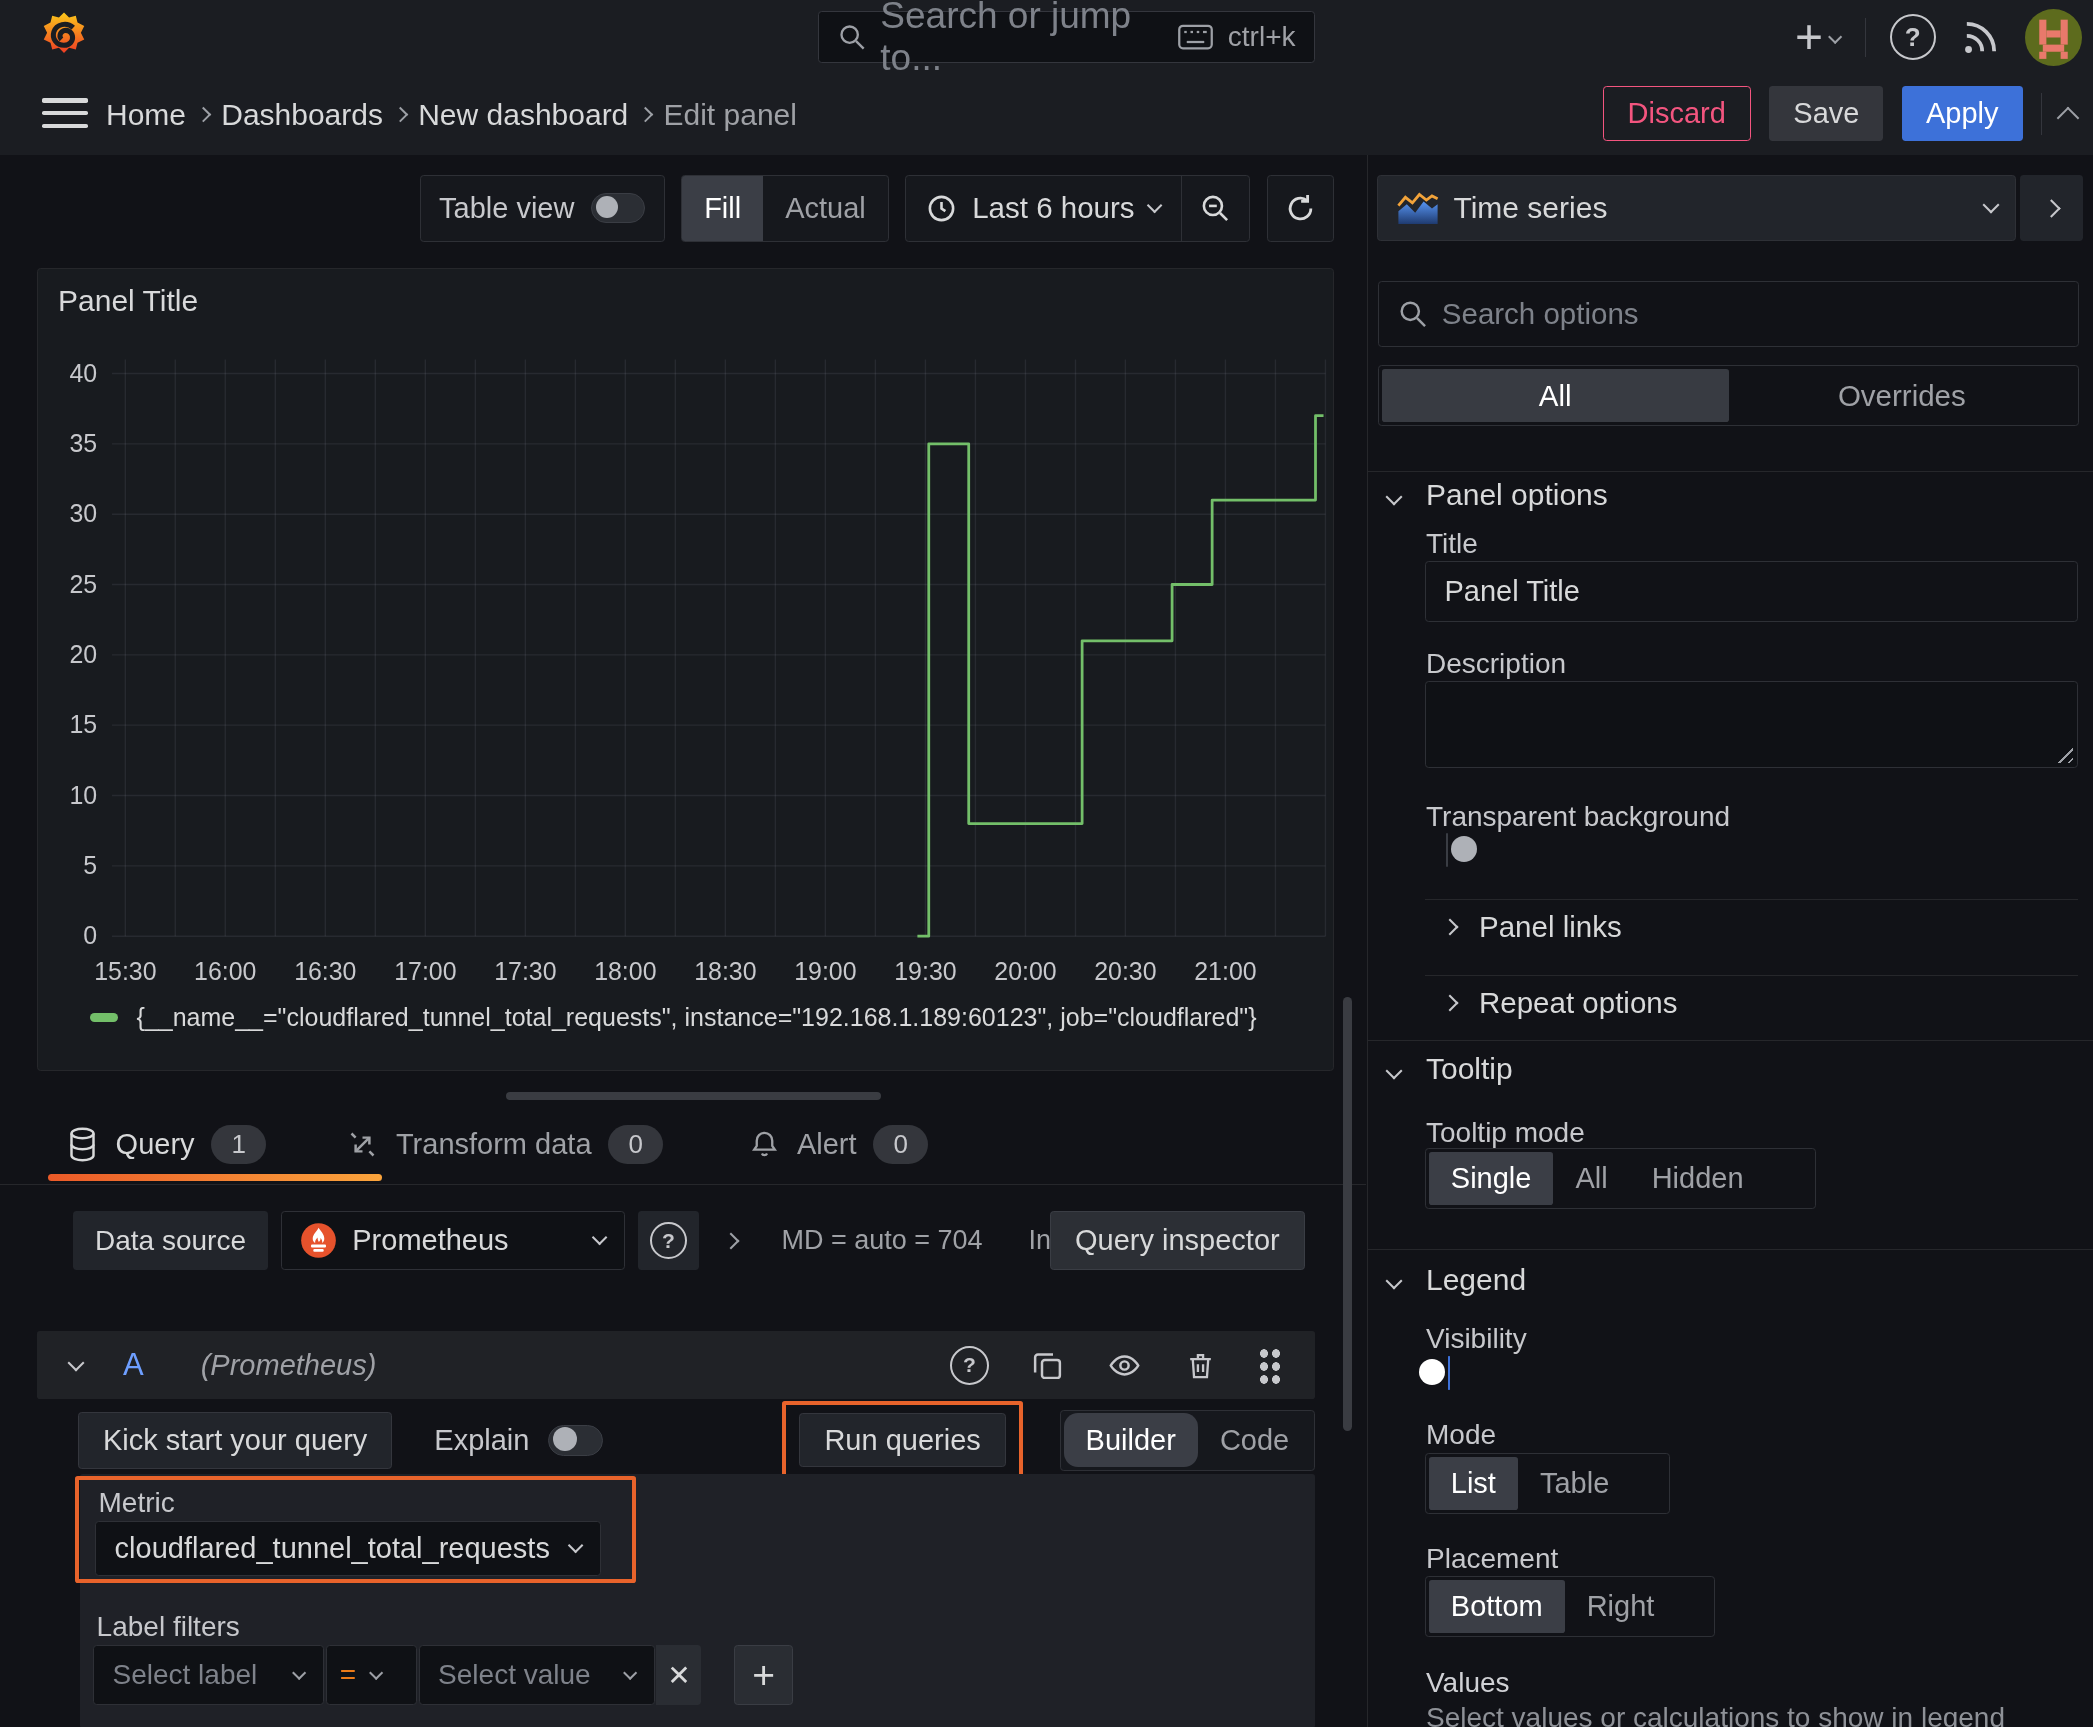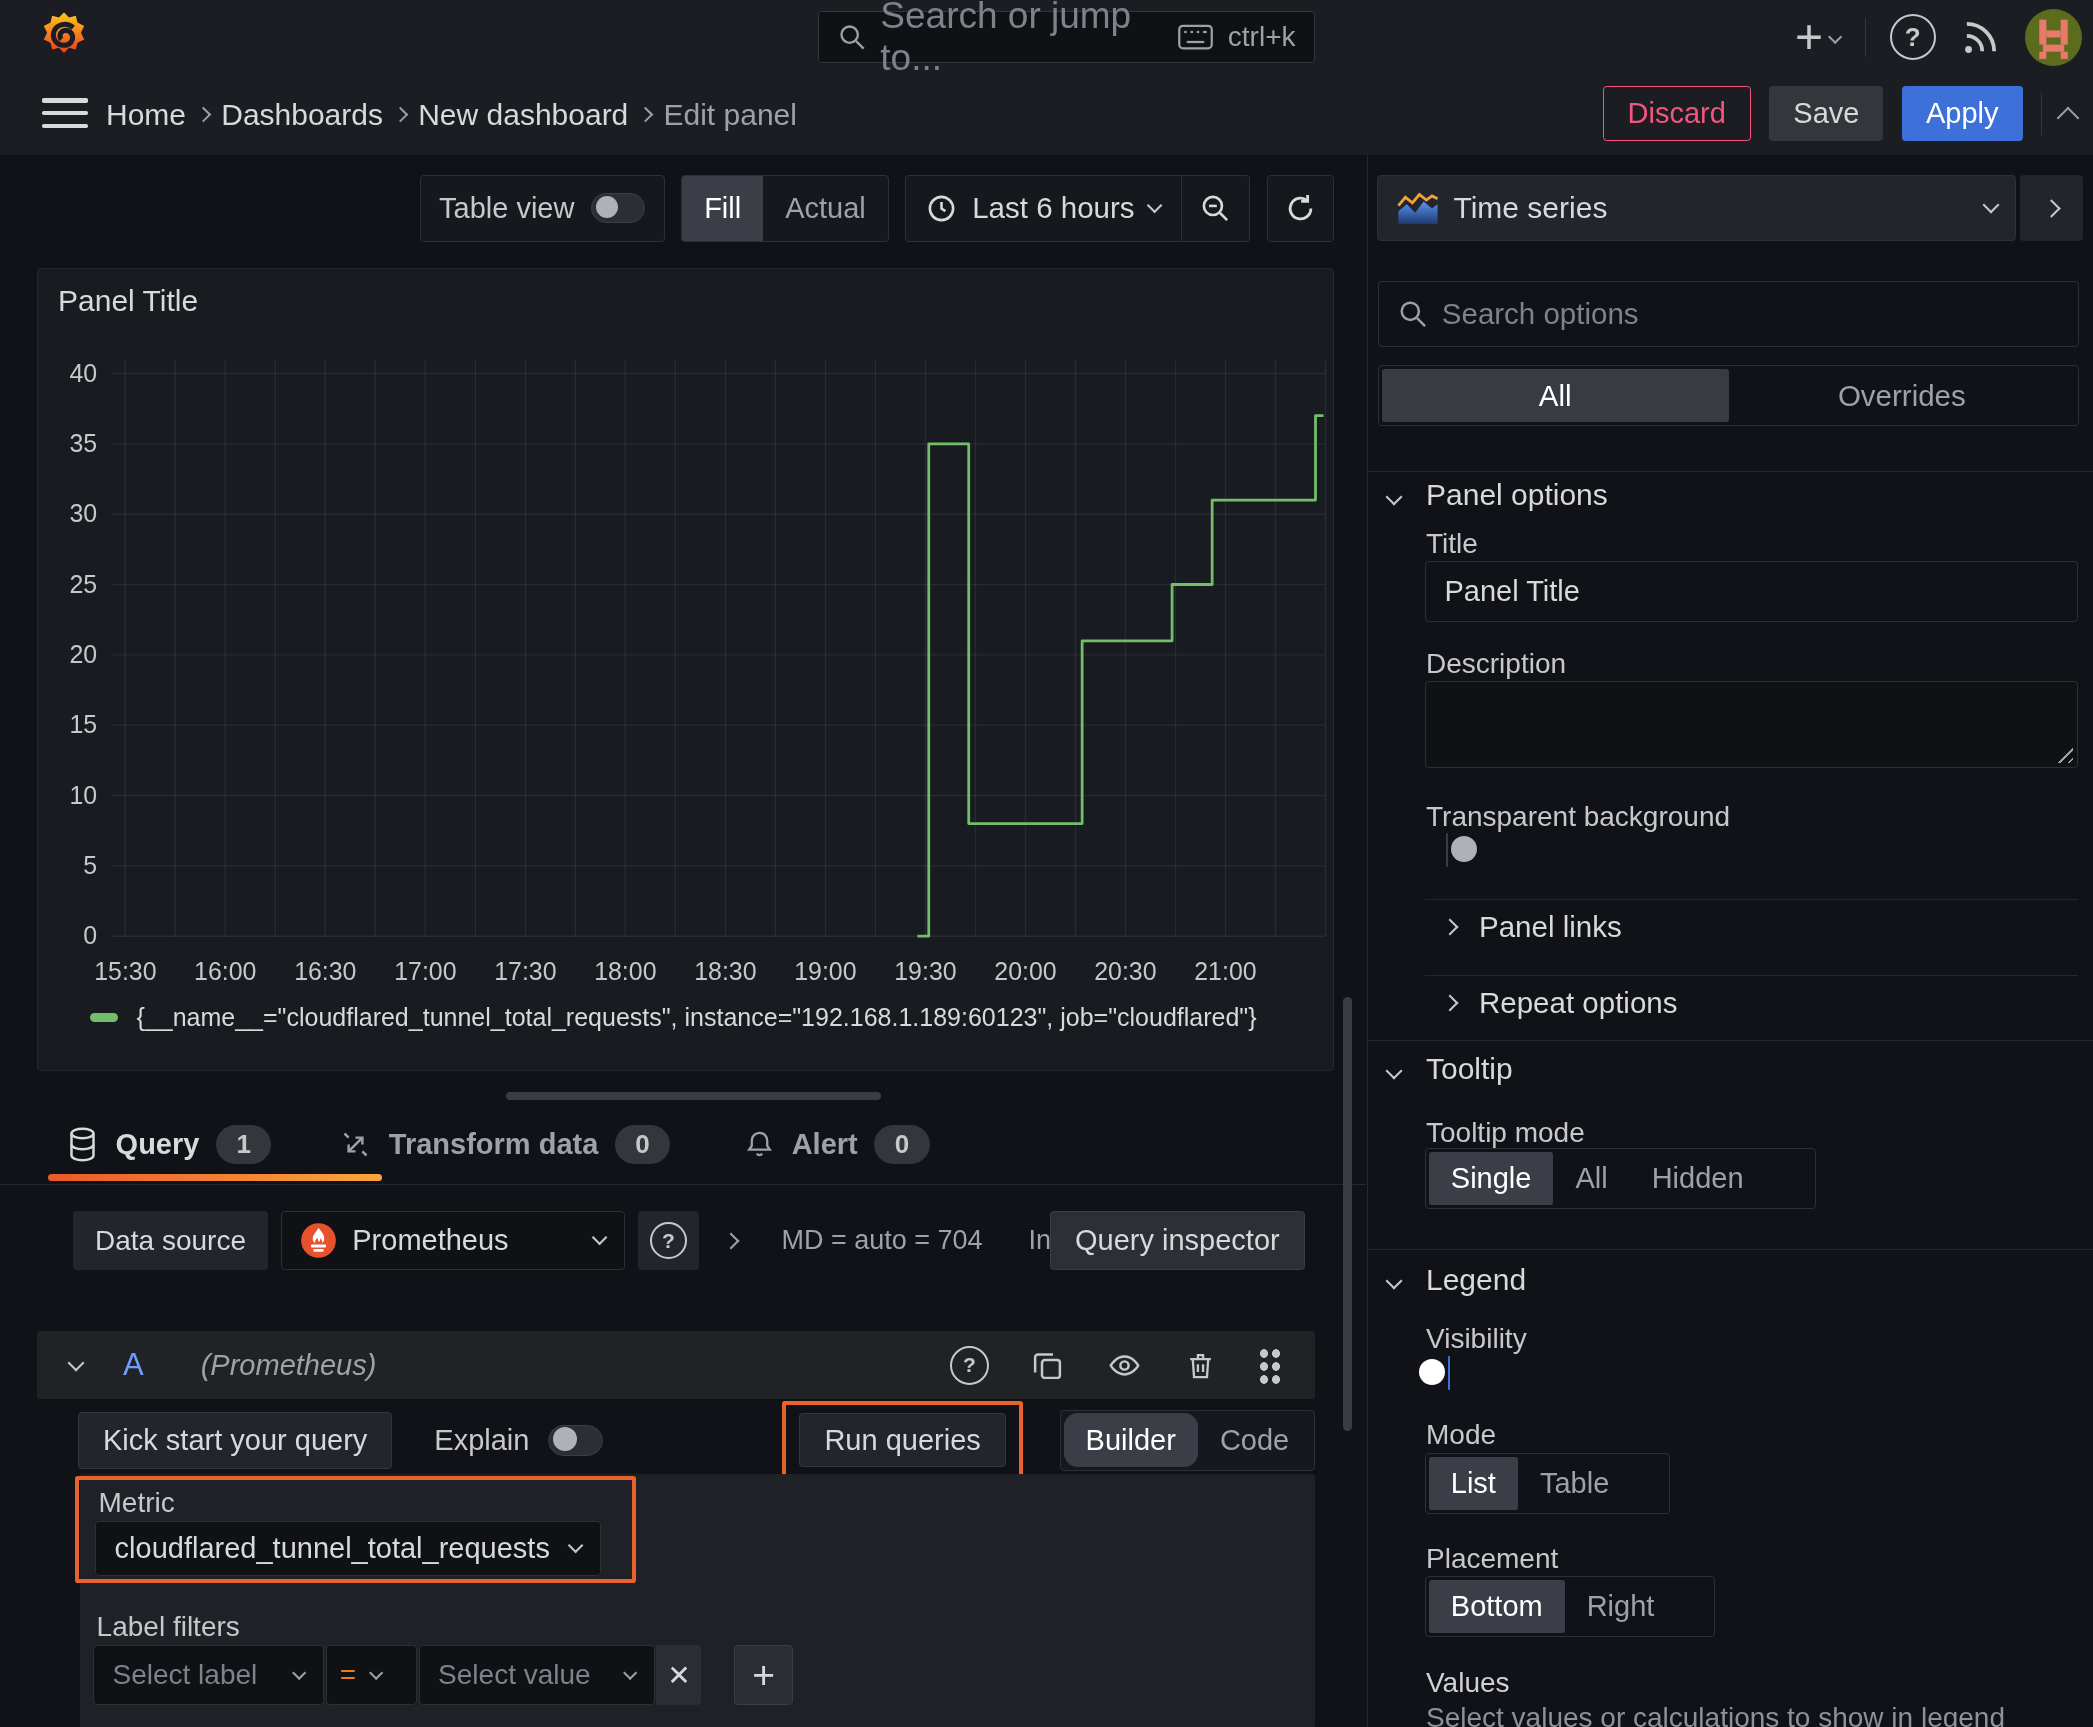--- a/index.html
+++ b/index.html
@@ -240,21 +240,21 @@
         <polyline points="954.3,723.0 965.1,723.0 965.1,189.5 1008.4,189.5 1008.4,601.0 1131.3,601.0 1131.3,402.9 1228.8,402.9 1228.8,341.9 1272.2,341.9 1272.2,250.4 1384.2,250.4 1384.2,159.0 1391.4,159.0" fill="none" stroke="#73BF69" stroke-width="3" stroke-linejoin="round" stroke-linecap="square"></polyline>
       </svg>
     <div class="abs row" style="left:52px;top:734px;gap:18.5px;">
       <span style="width: 28px; height: 8.3px; border-radius: 4.6px; background: rgb(115, 191, 105);"></span>
       <span style="font-size:25px;color:#d8d9da;">{__name__="cloudflared_tunnel_total_requests", instance="192.168.1.189:60123", job="cloudflared"}</span>
     </div>
   </div>
 
   <div class="abs" style="left:506px;top:1092px;width:375px;height:8.3px;background:#3a3c42;border-radius:4.6px;"></div>
 
-  <div class="abs row" style="left:66px;top:1112px;height:65px;gap:0;font-weight:bold;">
+  <div class="abs row" style="left:66px;top:1112px;height:65px;gap:12px;">
     <div class="row" style="gap:16.6px;padding-right:31px;">
       <span class="icon">
         <svg width="33" height="37" viewBox="0 0 24 26" fill="none" stroke="#d8d9da" stroke-width="1.8">
             <ellipse cx="12" cy="5" rx="8" ry="3.4"></ellipse>
             <path d="M4 5v16c0 1.9 3.6 3.4 8 3.4s8-1.5 8-3.4V5"></path>
             <path d="M4 13c0 1.9 3.6 3.4 8 3.4s8-1.5 8-3.4"></path>
           </svg>
       </span>
       <span style="font-size:29px;">Query</span>
       <span class="badge">1</span>

